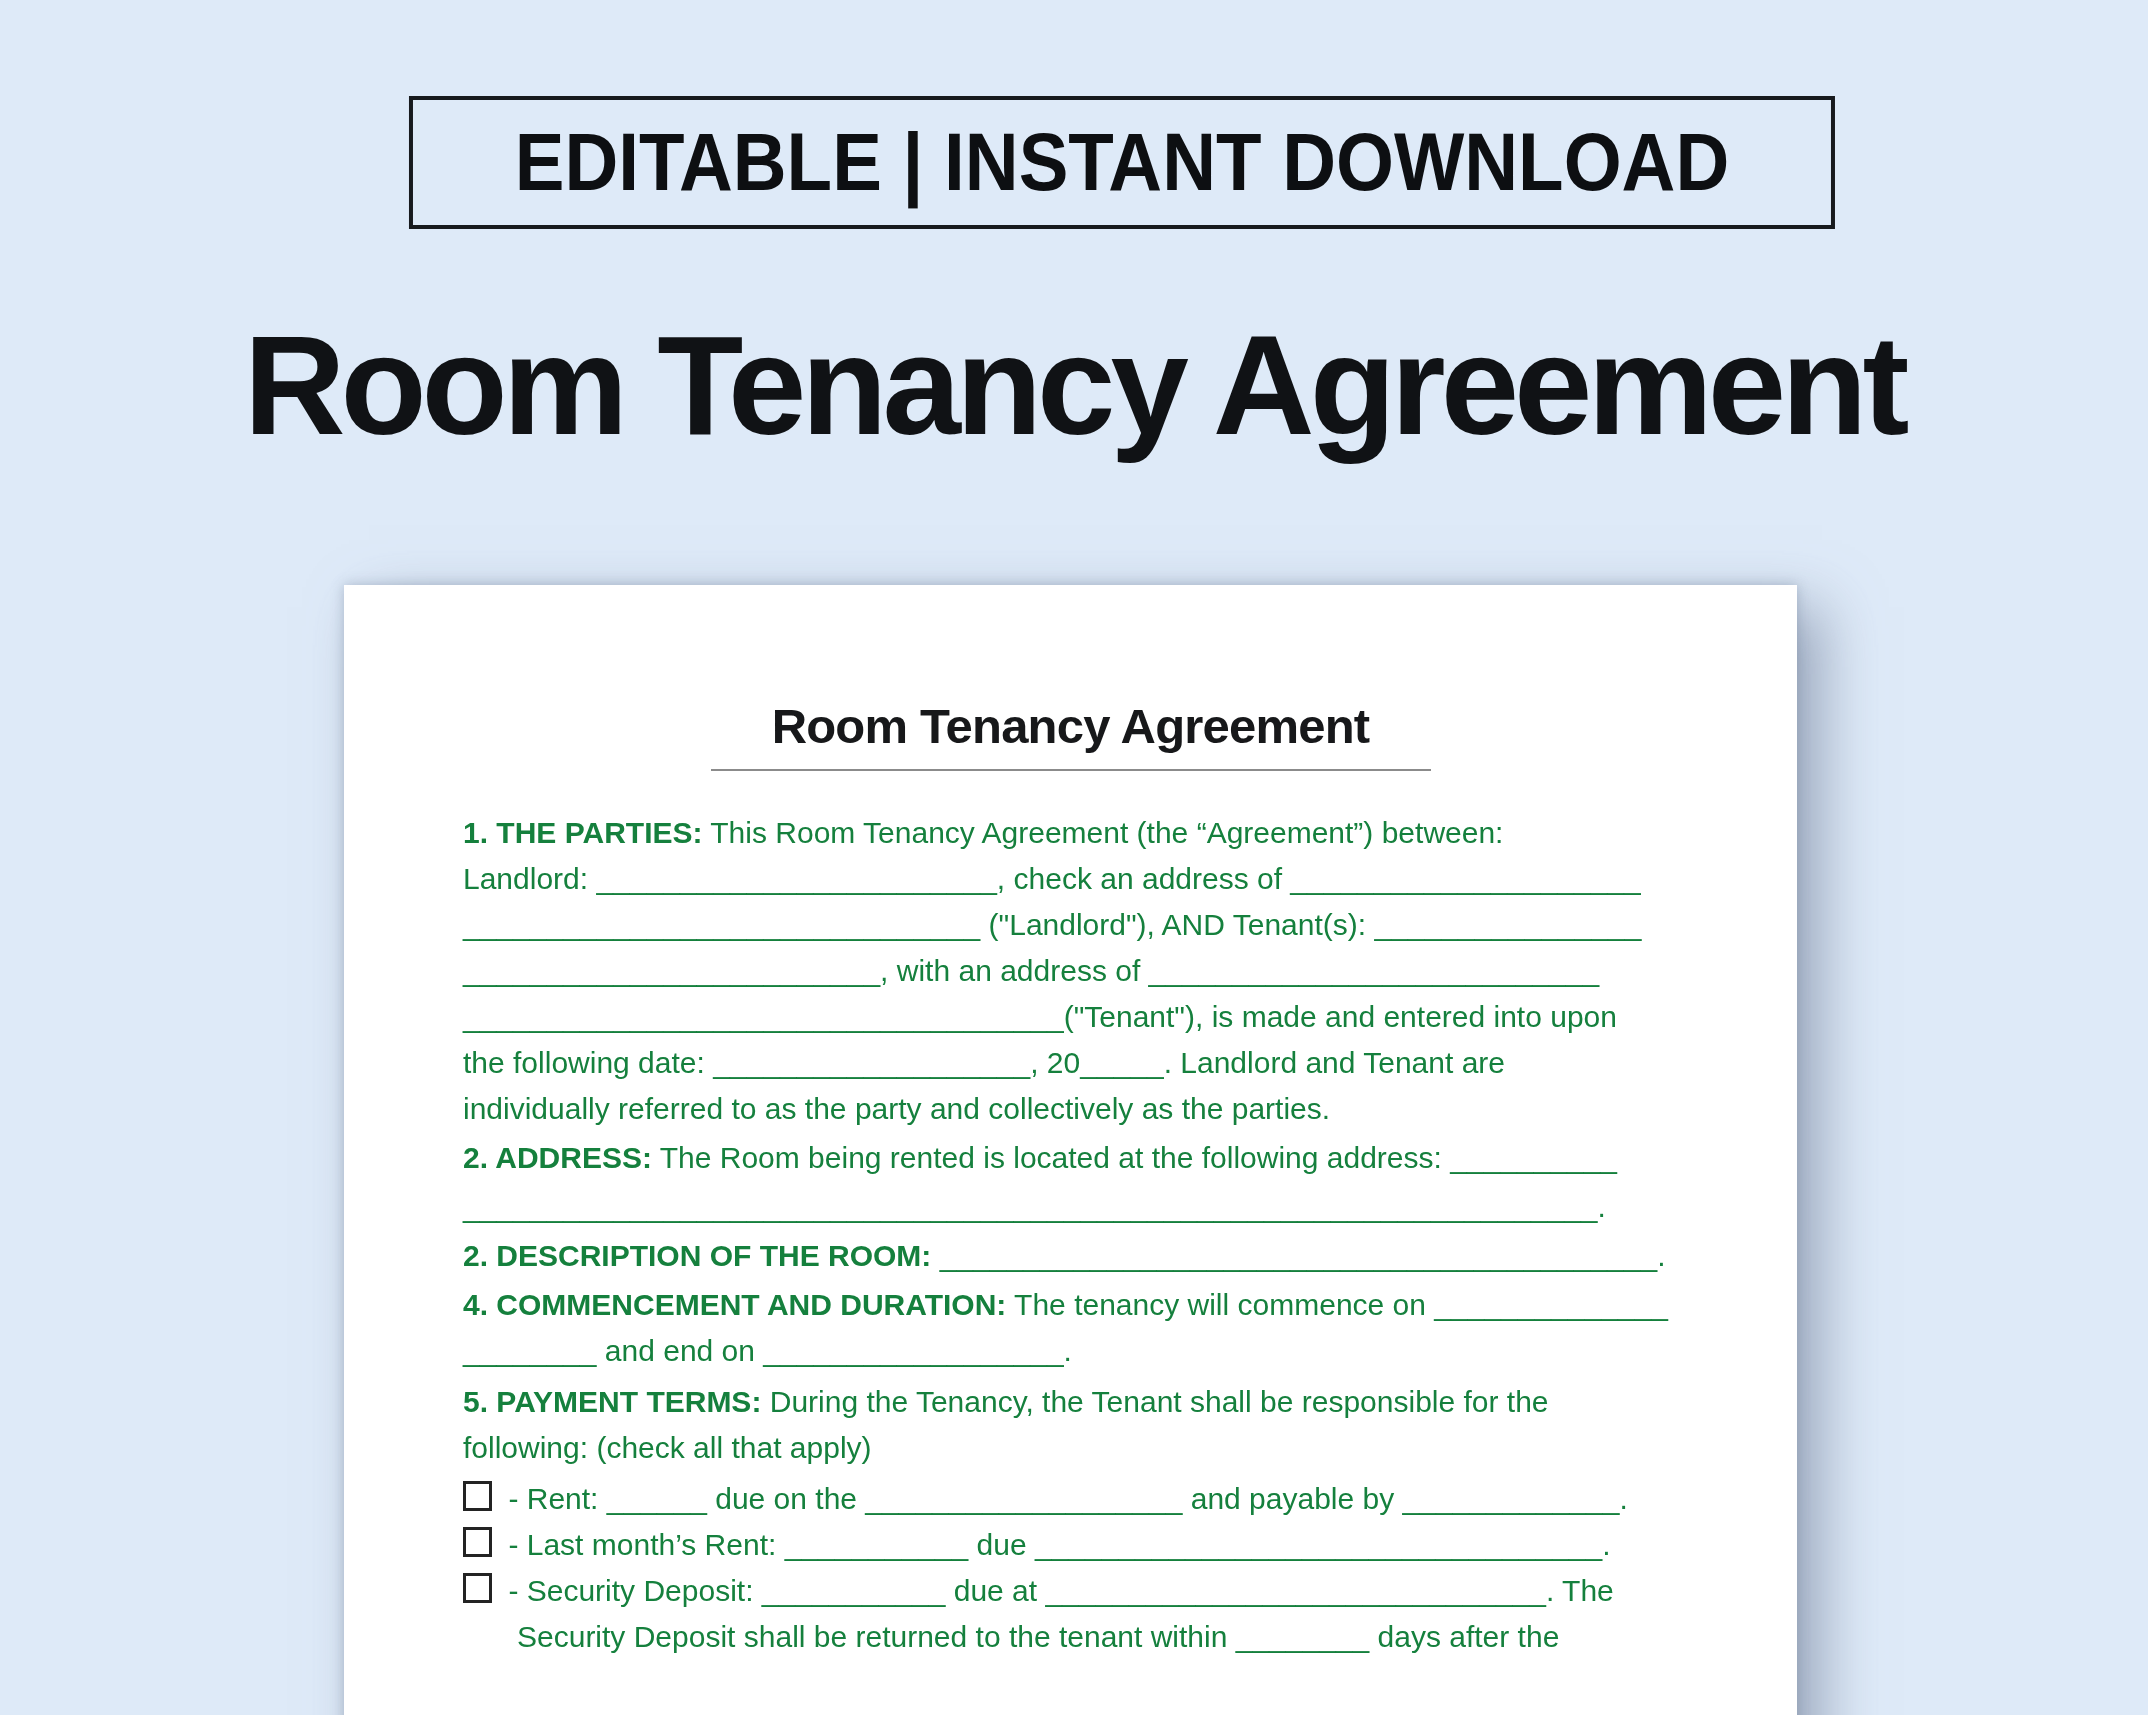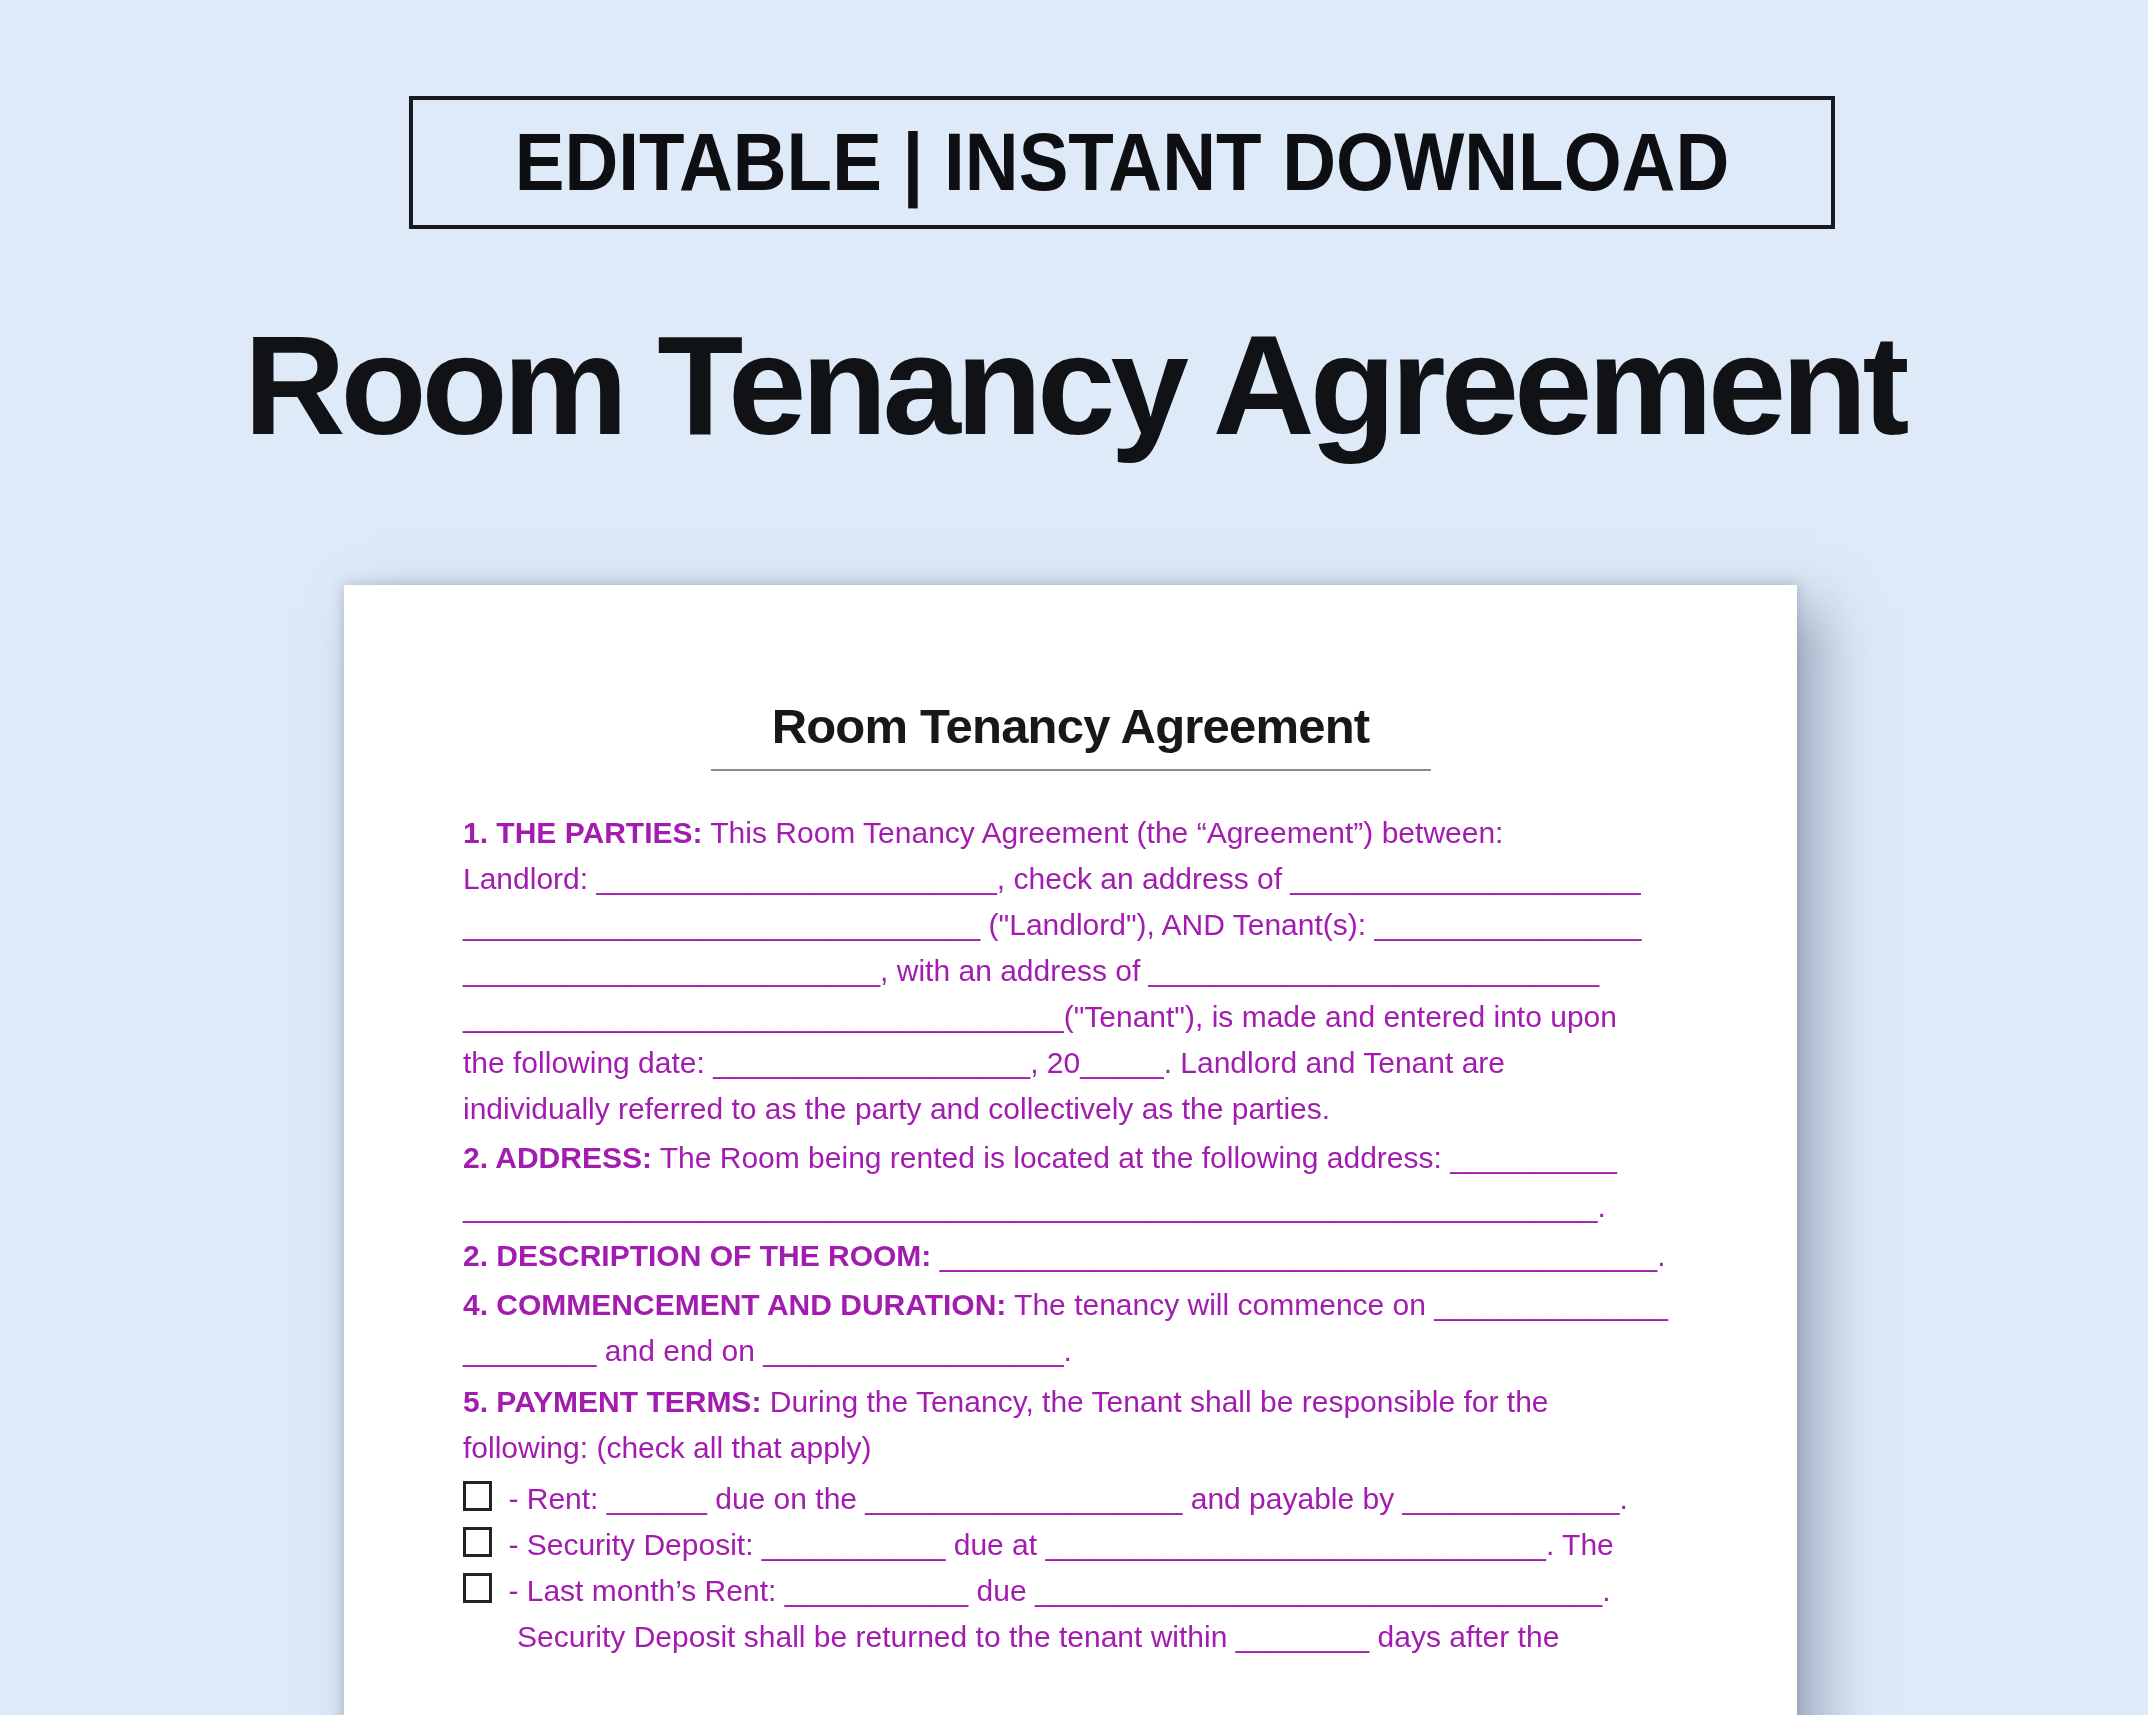--- a/index.html
+++ b/index.html
@@ -67,21 +67,21 @@
     width: 720px;
     margin: 15px auto 0;
     border: 0;
     border-top: 2.5px solid #8b8b8b;
   }
   .doc-body {
     margin-top: 39px;
     padding: 0 109px 0 119px;
     font-size: 30px;
     line-height: 46px;
-    color: #a21caf;
+    color: #15803d;
   }
   .line { white-space: pre; }
   .sec { font-weight: bold; }
   .gap { margin-top: 3px; }
   .gap-sm { margin-top: 5px; }
   .indent { padding-left: 54px; }
   .cb {
     display: inline-block;
     width: 22.7px; height: 24px;
     border: 3.4px solid #232323;
@@ -117,18 +117,18 @@
 
     <div class="line gap"><span class="sec">2. DESCRIPTION OF THE ROOM:</span><span> ___________________________________________.</span></div>
 
     <div class="line gap"><span class="sec">4. COMMENCEMENT AND DURATION:</span><span> The tenancy will commence on ______________</span></div>
     <div class="line"><span>________ and end on __________________.</span></div>
 
     <div class="line gap-sm"><span class="sec">5. PAYMENT TERMS:</span><span> During the Tenancy, the Tenant shall be responsible for the</span></div>
     <div class="line"><span>following: (check all that apply)</span></div>
 
     <div class="line gap-sm"><span class="cb"></span><span> - Rent: ______ due on the ___________________ and payable by _____________.</span></div>
+    <div class="line"><span class="cb"></span><span> - Last month’s Rent: ___________ due __________________________________.</span></div>
     <div class="line"><span class="cb"></span><span> - Security Deposit: ___________ due at ______________________________. The</span></div>
-    <div class="line"><span class="cb"></span><span> - Last month’s Rent: ___________ due __________________________________.</span></div>
     <div class="line indent"><span>Security Deposit shall be returned to the tenant within ________ days after the</span></div>
   </div>
 </div>
 
 
 </body></html>

